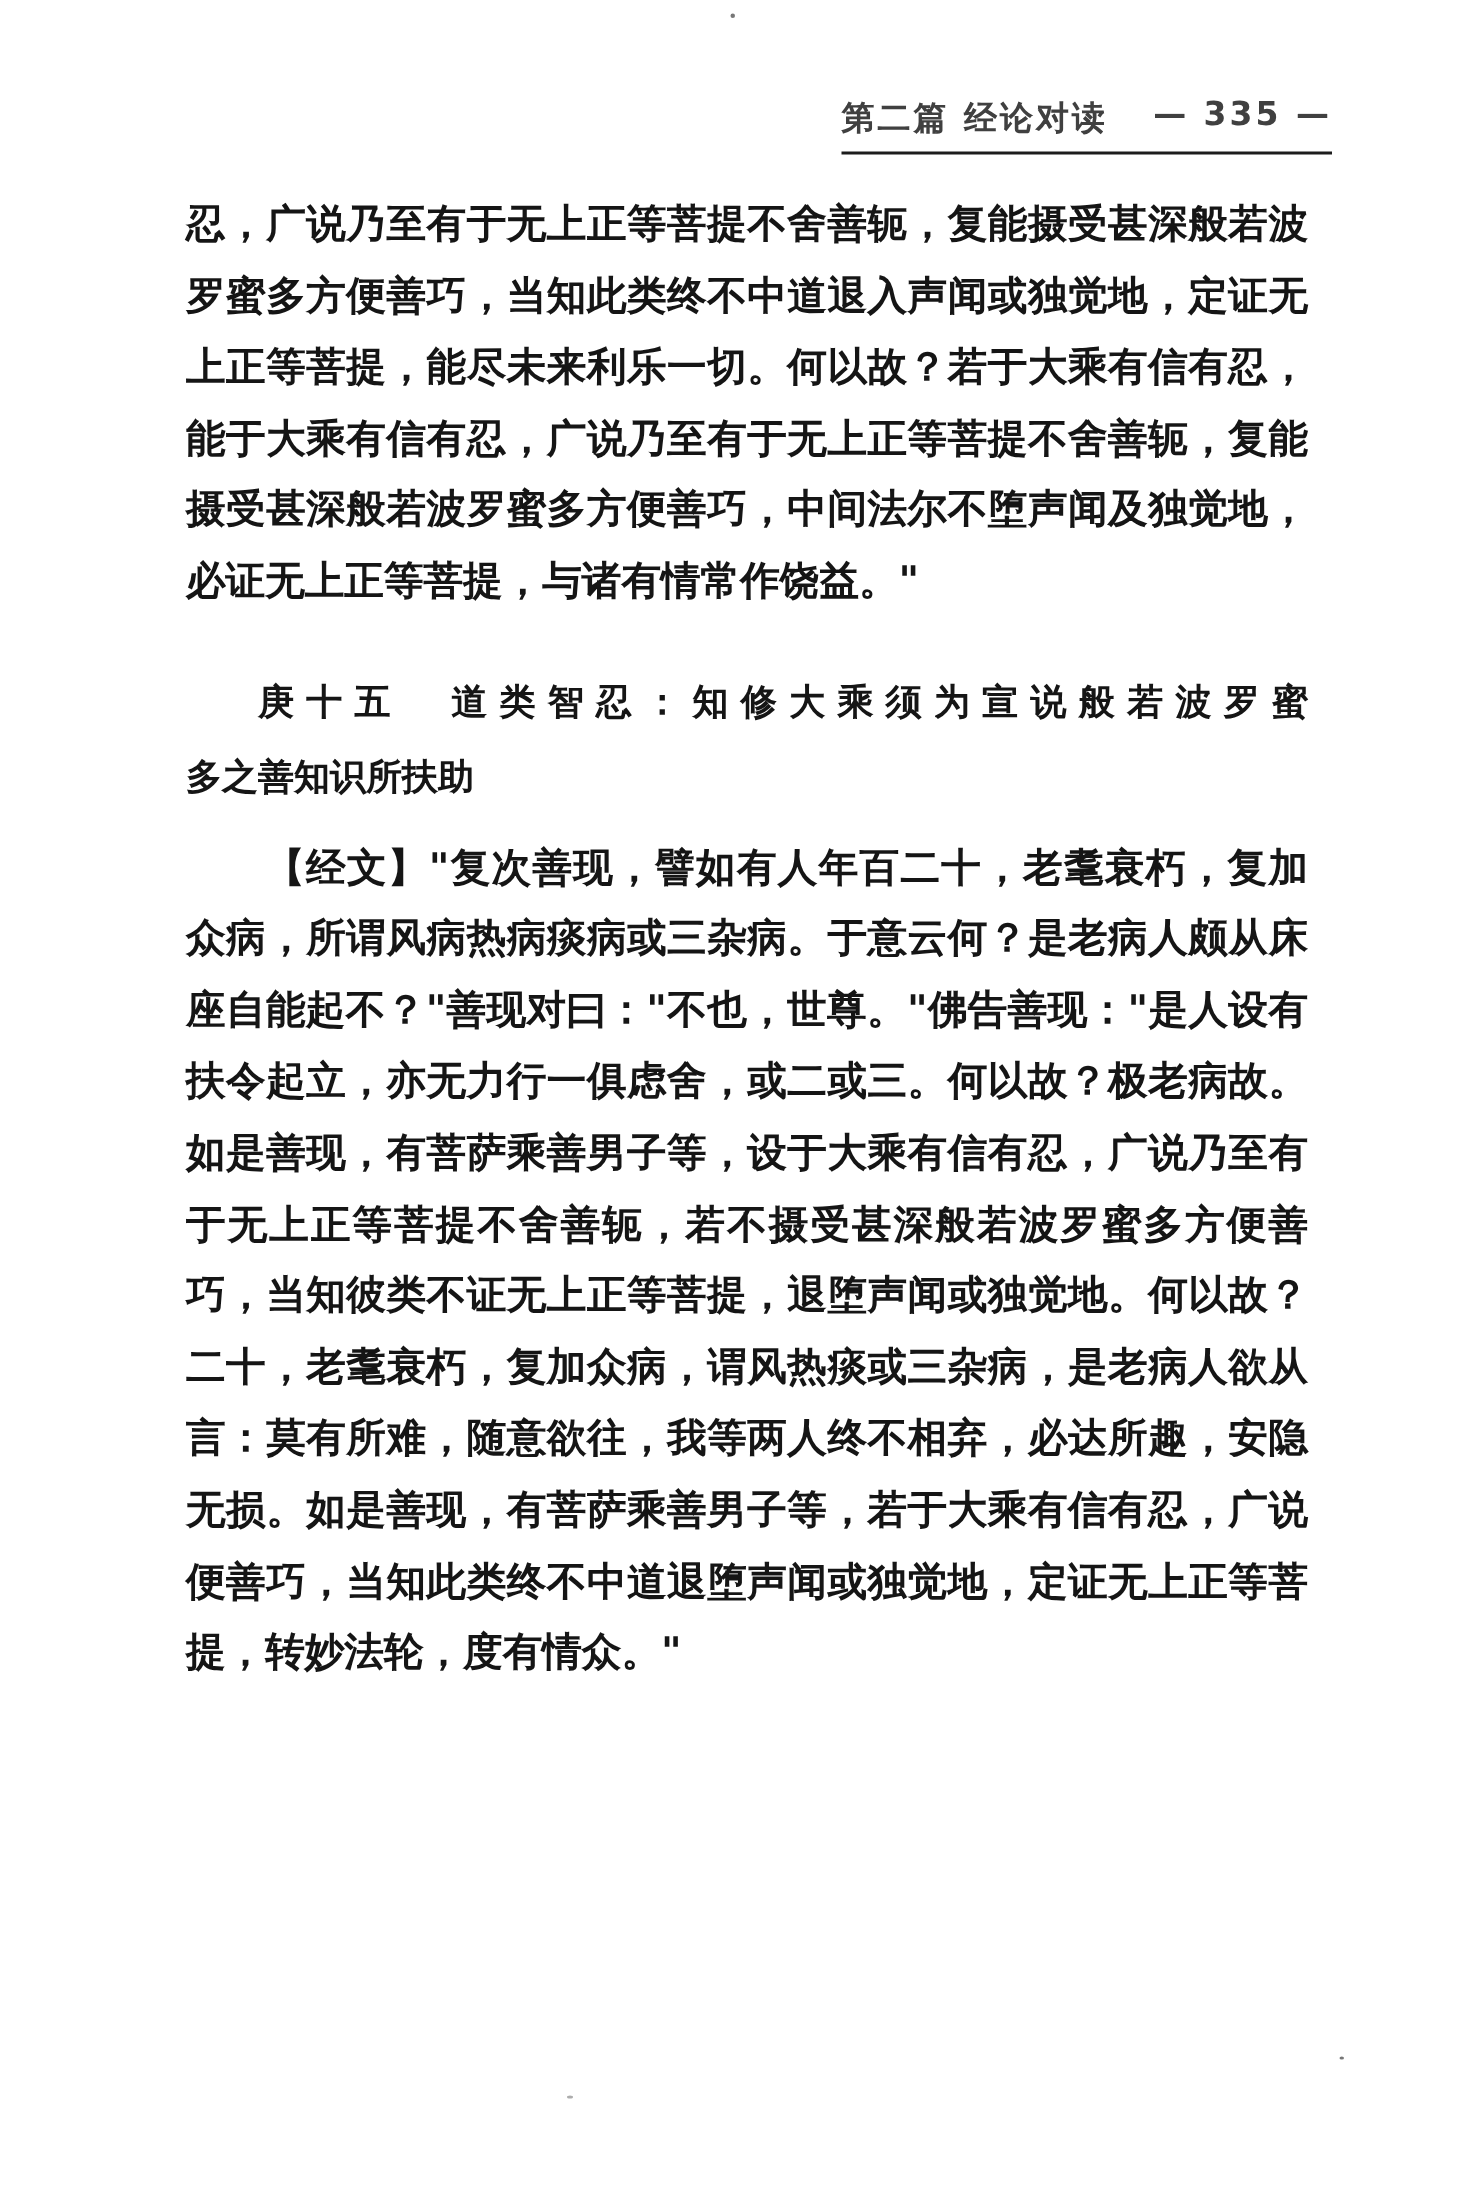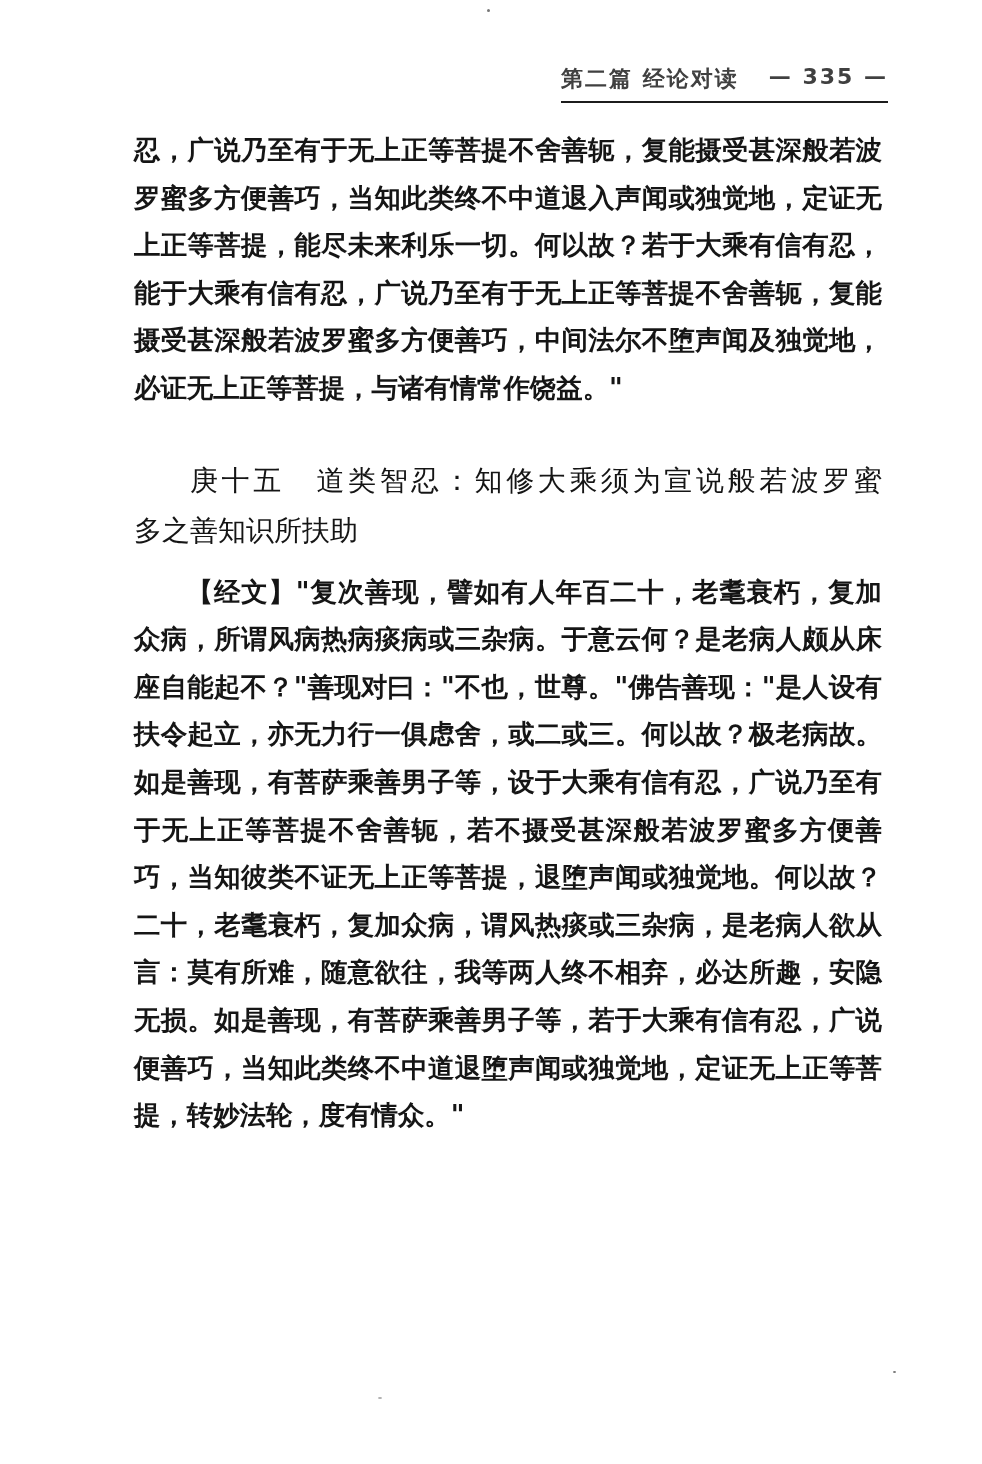--- a/index.html
+++ b/index.html
@@ -26,44 +26,44 @@
     font-size: 22px;
     font-weight: 700;
     letter-spacing: 2px;
     padding-bottom: 7px;
     border-bottom: 2.5px solid #1c1c1c;
     color: #404040;
     white-space: nowrap;
   }
   .text-block {
     position: absolute;
-    left: 134px;
+    left: 124px;
     top: 126px;
     width: 748px;
     font-size: 26.4px;
     font-weight: 600;
   }
   .line {
     height: 47.6px;
     line-height: 47.6px;
     text-align: justify;
     text-align-last: justify;
     white-space: nowrap;
     overflow: visible;
   }
   .para .line:last-child {
     text-align-last: left;
   }
   .indent-first .line:first-child {
     text-indent: 2em;
   }
   .section-heading {
-    margin-top: 44px;
-    font-size: 28px;
-    font-weight: 400;
+    margin-top: 31px;
+    font-size: 24px;
+    font-weight: 700;
   }
   .section-heading .line {
     height: 50px;
     line-height: 50px;
   }
   .scripture {
     margin-top: 12px;
   }
   .scan-speck {
     position: absolute;

